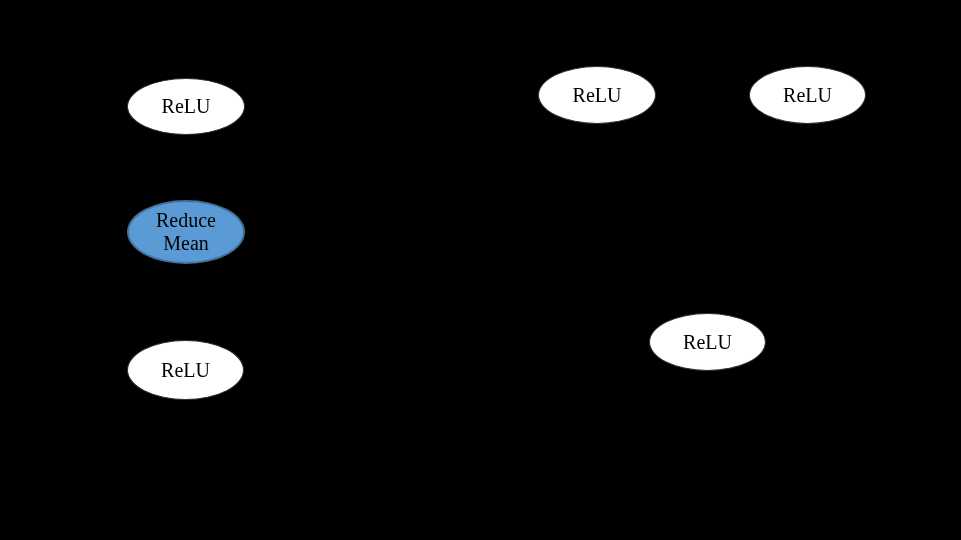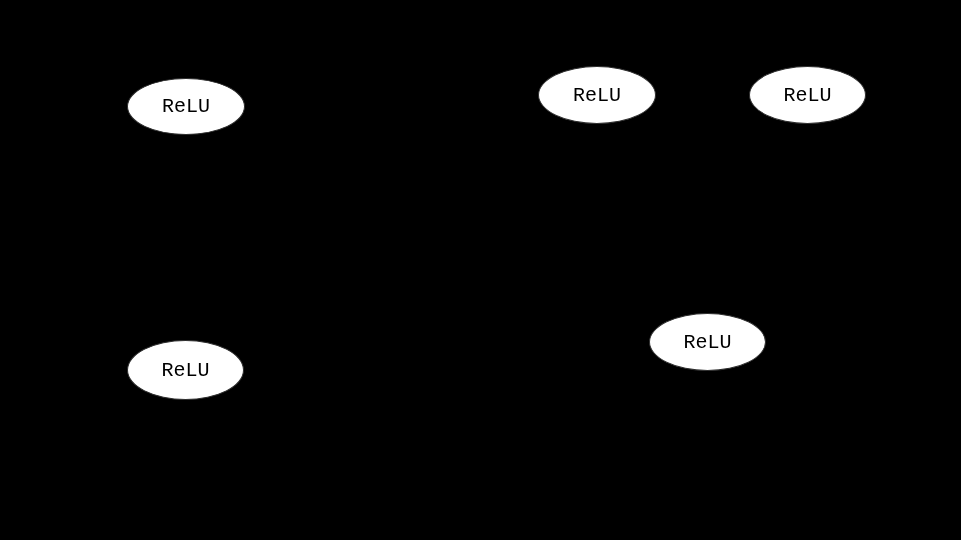--- a/index.html
+++ b/index.html
@@ -6,21 +6,21 @@
     margin: 0;
     padding: 0;
     background: #000000;
   }
   .canvas {
     position: relative;
     width: 961px;
     height: 540px;
     background: #000000;
     overflow: hidden;
-    font-family: Liberation Mono, monospace;
+    font-family: Liberation Serif, serif;
   }
   .node {
     position: absolute;
     border-radius: 50%;
     display: flex;
     align-items: center;
     justify-content: center;
     text-align: center;
     color: #000000;
     font-size: 20px;
@@ -48,20 +48,23 @@
 </style>
 </head>
 <body>
 
 <div class="canvas">
 
   <div class="node white n-left-relu-top">
     <span>ReLU</span>
   </div>
 
+  <div class="node blue n-left-reducemean">
+    <span>Reduce Mean</span>
+  </div>
 
   <div class="node white n-left-relu-bottom">
     <span>ReLU</span>
   </div>
 
   <div class="node white n-right-relu-topleft">
     <span>ReLU</span>
   </div>
 
   <div class="node white n-right-relu-topright">

